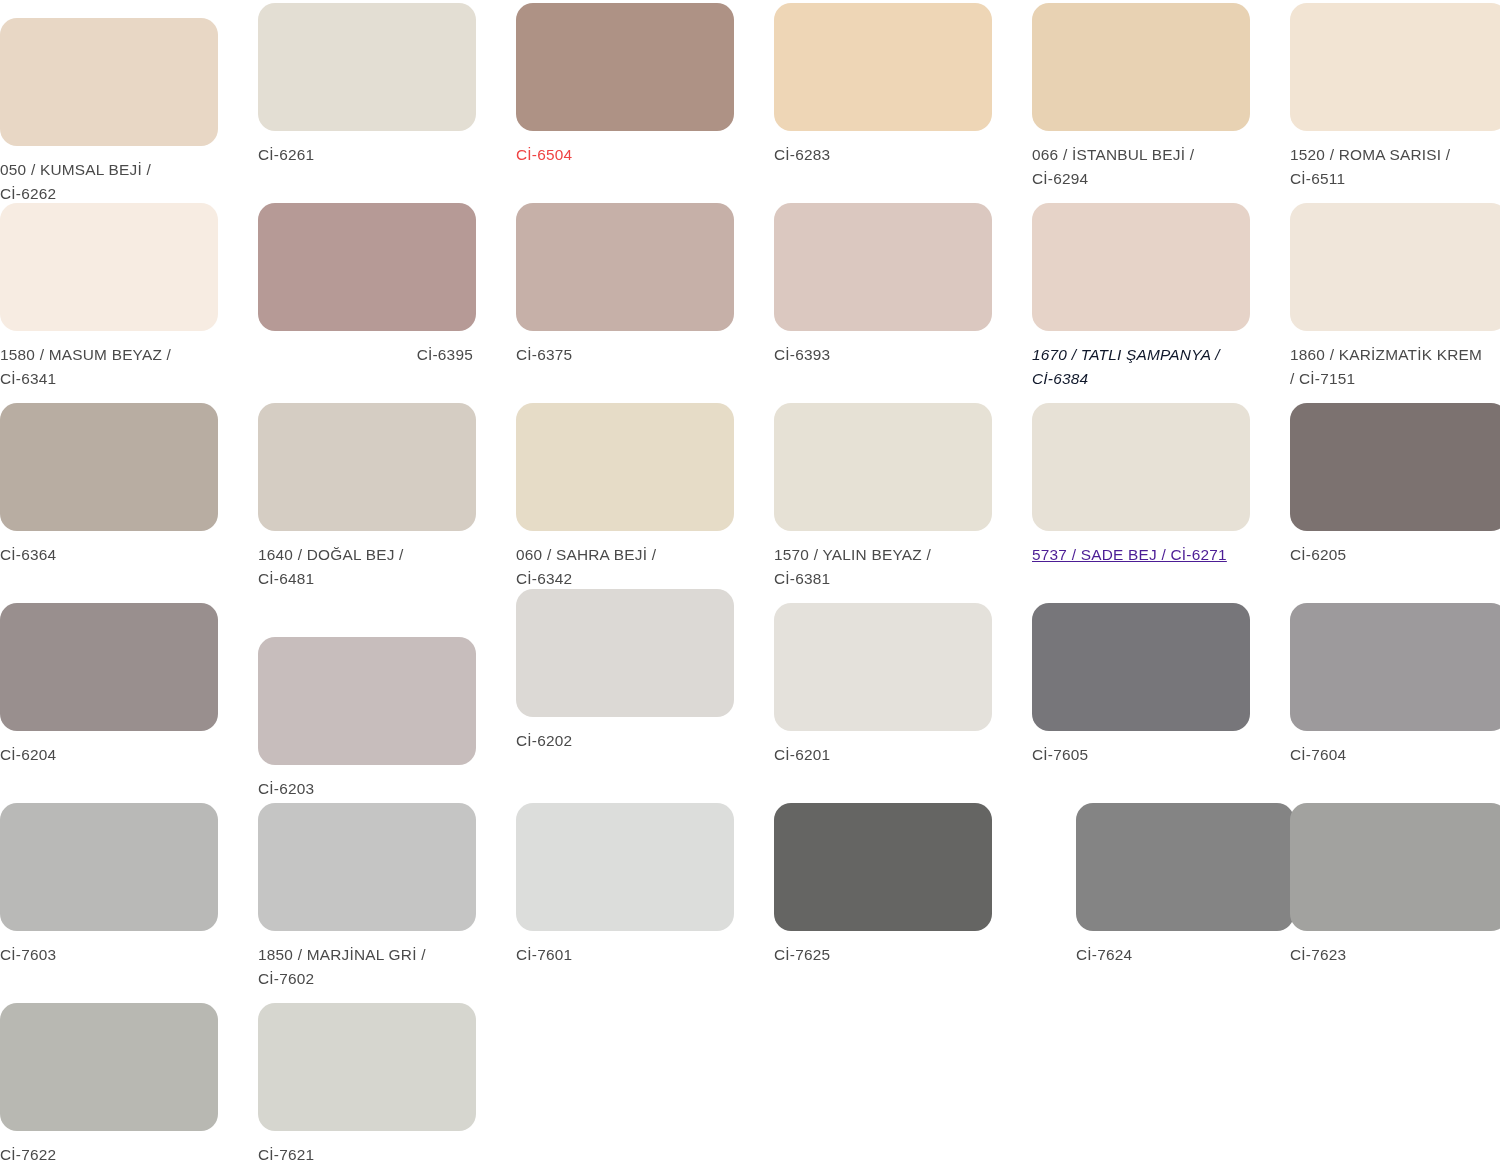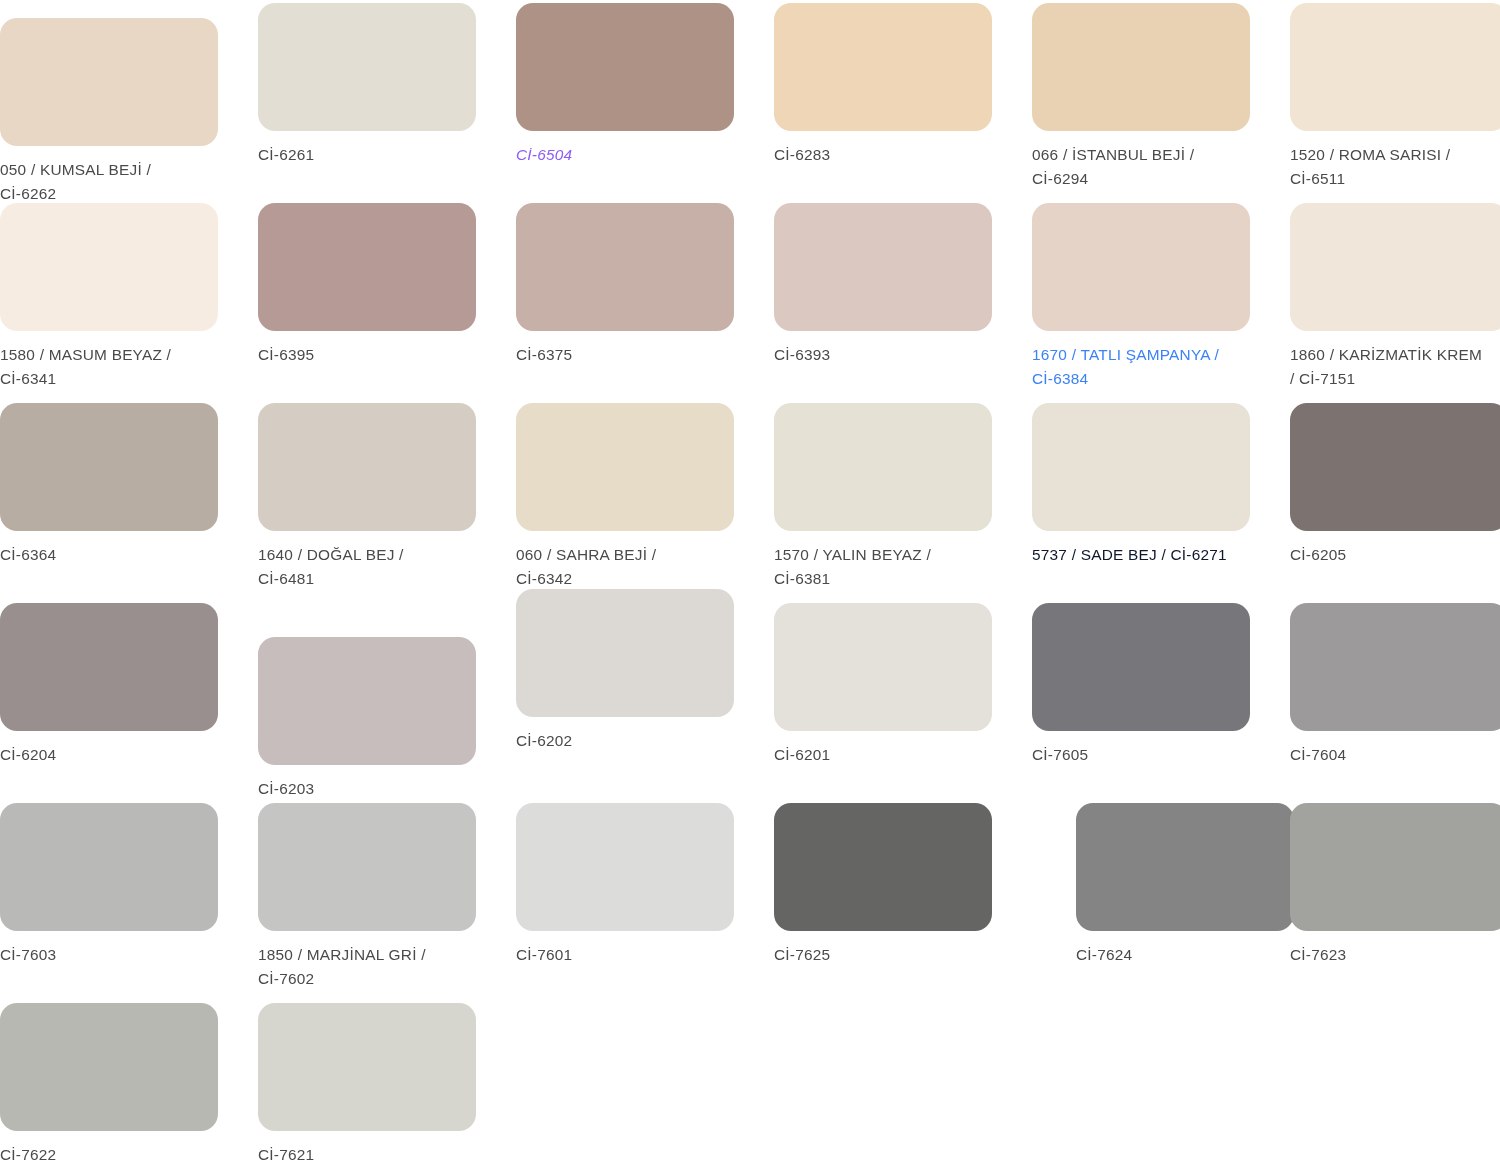--- a/index.html
+++ b/index.html
@@ -51,21 +51,21 @@
       <div class="swatch-chip" style="background: rgb(232, 215, 197); width: 218px; height: 128px; border-radius: 17px;"></div>
       <div class="swatch-label" style="color: rgb(74, 74, 74);">050 / KUMSAL BEJİ /
 Cİ-6262</div>
     </div>
     <div class="swatch-cell" style="left: 258px; top: 3px;">
       <div class="swatch-chip" style="background: rgb(227, 222, 211); width: 218px; height: 128px; border-radius: 17px;"></div>
       <div class="swatch-label" style="color: rgb(74, 74, 74);">Cİ-6261</div>
     </div>
     <div class="swatch-cell" style="left: 516px; top: 3px;">
       <div class="swatch-chip" style="background: rgb(174, 146, 133); width: 218px; height: 128px; border-radius: 17px;"></div>
-      <div class="swatch-label" style="color: #8b5cf6; font-style: italic;">Cİ-6504</div>
+      <div class="swatch-label" style="color: #ef4444;">Cİ-6504</div>
     </div>
     <div class="swatch-cell" style="left: 774px; top: 3px;">
       <div class="swatch-chip" style="background: rgb(238, 214, 182); width: 218px; height: 128px; border-radius: 17px;"></div>
       <div class="swatch-label" style="color: rgb(74, 74, 74);">Cİ-6283</div>
     </div>
     <div class="swatch-cell" style="left: 1032px; top: 3px;">
       <div class="swatch-chip" style="background: rgb(232, 210, 179); width: 218px; height: 128px; border-radius: 17px;"></div>
       <div class="swatch-label" style="color: rgb(74, 74, 74);">066 / İSTANBUL BEJİ /
 Cİ-6294</div>
     </div>
@@ -74,33 +74,33 @@
       <div class="swatch-label" style="color: rgb(74, 74, 74);">1520 / ROMA SARISI /
 Cİ-6511</div>
     </div>
     <div class="swatch-cell" style="left: 0px; top: 203px;">
       <div class="swatch-chip" style="background: rgb(247, 236, 226); width: 218px; height: 128px; border-radius: 17px;"></div>
       <div class="swatch-label" style="color: rgb(74, 74, 74);">1580 / MASUM BEYAZ /
 Cİ-6341</div>
     </div>
     <div class="swatch-cell" style="left: 258px; top: 203px;">
       <div class="swatch-chip" style="background: rgb(182, 154, 150); width: 218px; height: 128px; border-radius: 17px;"></div>
-      <div class="swatch-label" style="color: rgb(74, 74, 74);">Cİ-6395</div>
+      <div class="swatch-label" style="color: rgb(74, 74, 74); text-align: right;">Cİ-6395</div>
     </div>
     <div class="swatch-cell" style="left: 516px; top: 203px;">
       <div class="swatch-chip" style="background: rgb(198, 176, 168); width: 218px; height: 128px; border-radius: 17px;"></div>
       <div class="swatch-label" style="color: rgb(74, 74, 74);">Cİ-6375</div>
     </div>
     <div class="swatch-cell" style="left: 774px; top: 203px;">
       <div class="swatch-chip" style="background: rgb(219, 200, 192); width: 218px; height: 128px; border-radius: 17px;"></div>
       <div class="swatch-label" style="color: rgb(74, 74, 74);">Cİ-6393</div>
     </div>
     <div class="swatch-cell" style="left: 1032px; top: 203px;">
       <div class="swatch-chip" style="background: rgb(230, 211, 200); width: 218px; height: 128px; border-radius: 17px;"></div>
-      <div class="swatch-label" style="color: #3b82f6;">1670 / TATLI ŞAMPANYA /
+      <div class="swatch-label" style="color: #0f172a; font-style: italic;">1670 / TATLI ŞAMPANYA /
 Cİ-6384</div>
     </div>
     <div class="swatch-cell" style="left: 1290px; top: 203px;">
       <div class="swatch-chip" style="background: rgb(240, 230, 218); width: 218px; height: 128px; border-radius: 17px;"></div>
       <div class="swatch-label" style="color: rgb(74, 74, 74);">1860 / KARİZMATİK KREM
 / Cİ-7151</div>
     </div>
     <div class="swatch-cell" style="left: 0px; top: 403px;">
       <div class="swatch-chip" style="background: rgb(184, 173, 162); width: 218px; height: 128px; border-radius: 17px;"></div>
       <div class="swatch-label" style="color: rgb(74, 74, 74);">Cİ-6364</div>
@@ -115,21 +115,21 @@
       <div class="swatch-label" style="color: rgb(74, 74, 74);">060 / SAHRA BEJİ /
 Cİ-6342</div>
     </div>
     <div class="swatch-cell" style="left: 774px; top: 403px;">
       <div class="swatch-chip" style="background: rgb(230, 225, 213); width: 218px; height: 128px; border-radius: 17px;"></div>
       <div class="swatch-label" style="color: rgb(74, 74, 74);">1570 / YALIN BEYAZ /
 Cİ-6381</div>
     </div>
     <div class="swatch-cell" style="left: 1032px; top: 403px;">
       <div class="swatch-chip" style="background: rgb(231, 225, 214); width: 218px; height: 128px; border-radius: 17px;"></div>
-      <div class="swatch-label" style="color: #0f172a;">5737 / SADE BEJ / Cİ-6271</div>
+      <div class="swatch-label" style="color: #4c1d95; text-decoration: underline;">5737 / SADE BEJ / Cİ-6271</div>
     </div>
     <div class="swatch-cell" style="left: 1290px; top: 403px;">
       <div class="swatch-chip" style="background: rgb(124, 114, 112); width: 218px; height: 128px; border-radius: 17px;"></div>
       <div class="swatch-label" style="color: rgb(74, 74, 74);">Cİ-6205</div>
     </div>
     <div class="swatch-cell" style="left: 0px; top: 603px;">
       <div class="swatch-chip" style="background: rgb(153, 143, 142); width: 218px; height: 128px; border-radius: 17px;"></div>
       <div class="swatch-label" style="color: rgb(74, 74, 74);">Cİ-6204</div>
     </div>
     <div class="swatch-cell" style="left: 258px; top: 637px;">

